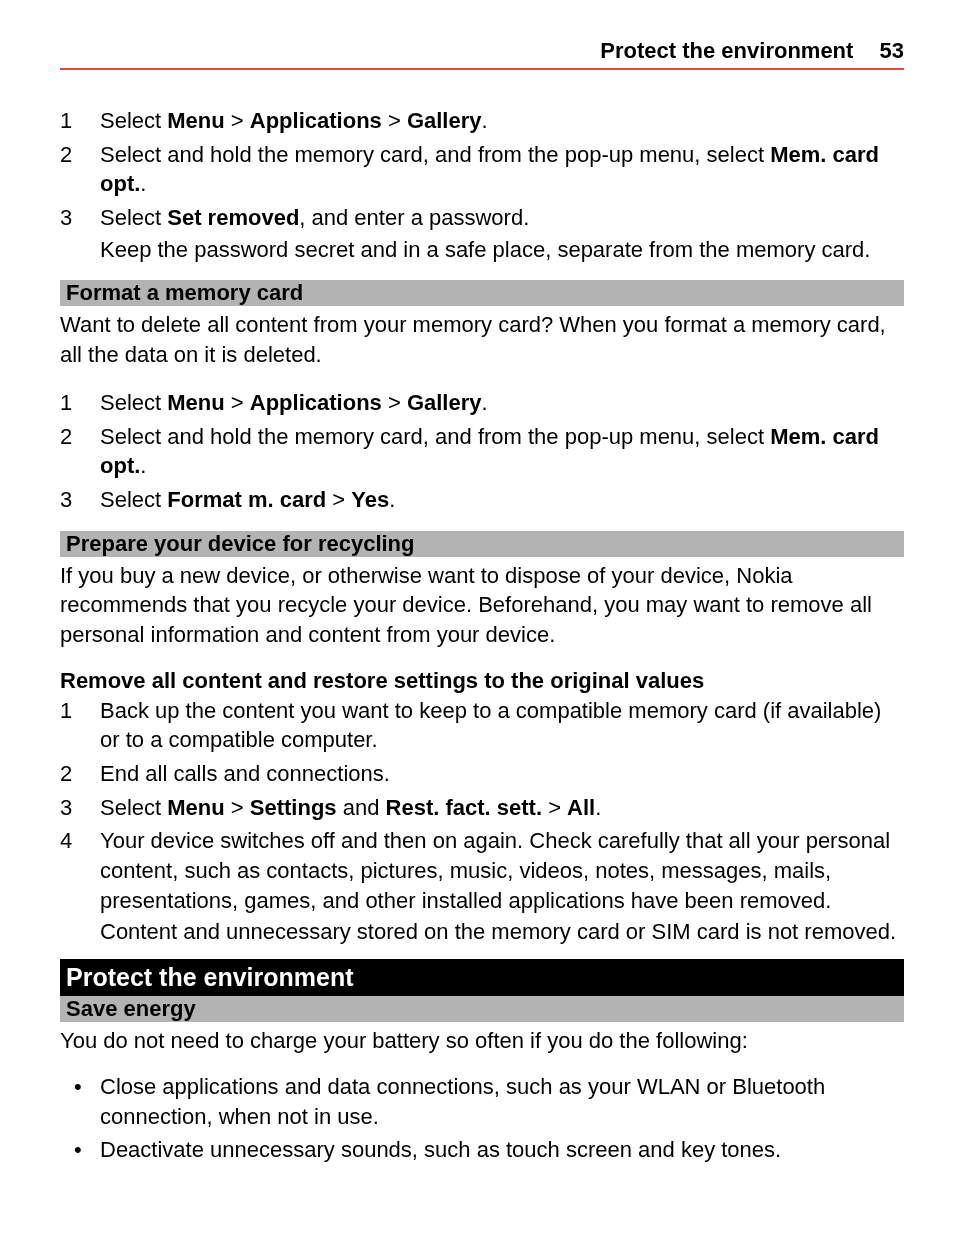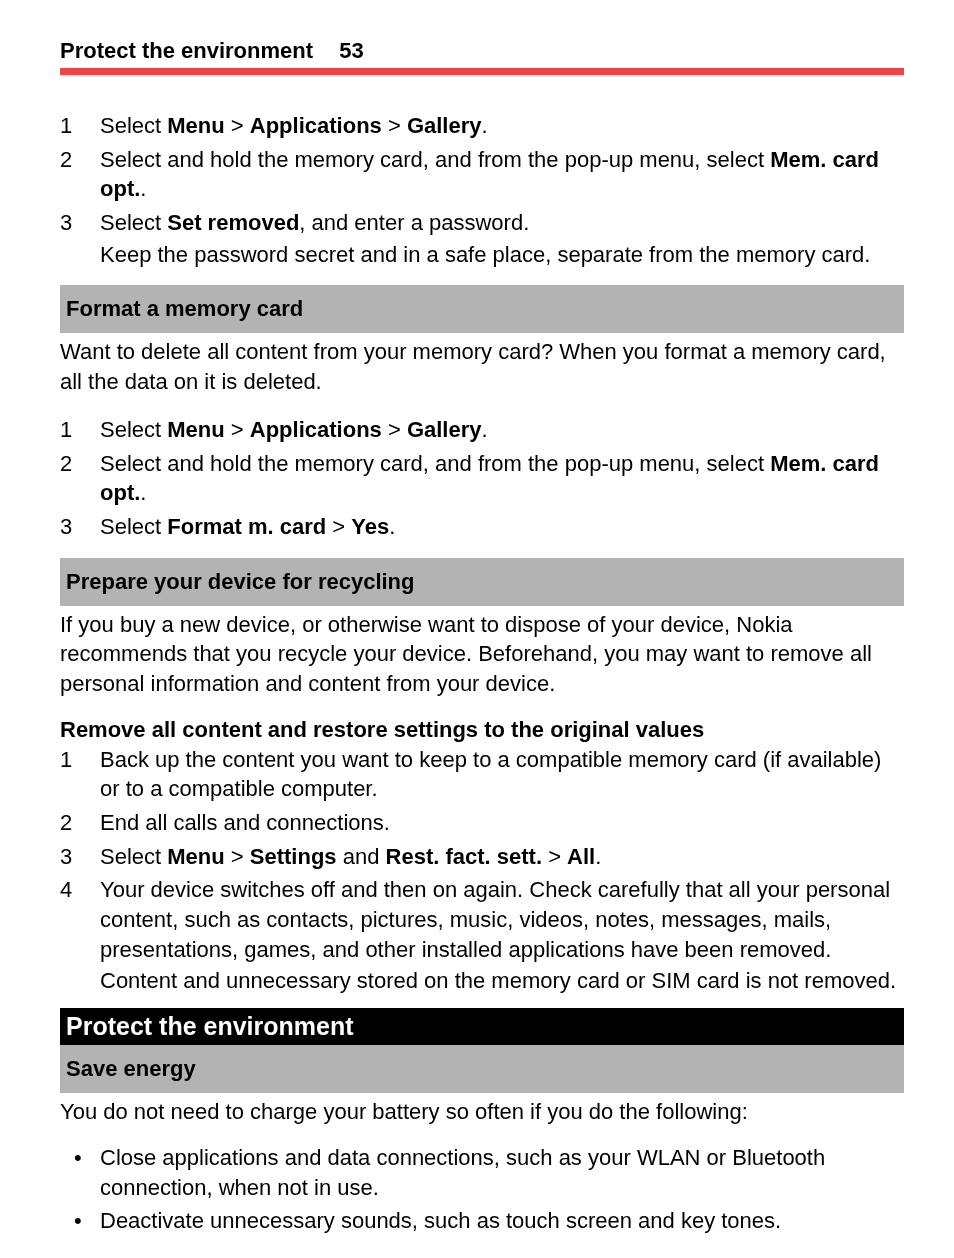--- a/index.html
+++ b/index.html
@@ -8,23 +8,24 @@
     padding: 0;
     background: #fff;
     color: #000;
   }
   .page {
     width: 954px;
     box-sizing: border-box;
     padding: 38px 50px 60px 60px;
   }
   .header {
-    font-weight: bold;
-    font-size: 22px;
-    border-bottom: 7px solid #ef4444;
+    text-align: right;
+    font-weight: bold;
+    font-size: 22px;
+    border-bottom: 2px solid #ef4444;
     padding-bottom: 4px;
     margin-bottom: 36px;
   }
   .header .pg {
     padding-left: 20px;
   }
   ol.steps {
     list-style: none;
     padding: 0;
     margin: 0 0 10px 0;
@@ -42,21 +43,21 @@
   ol.steps li .body {
     flex: 1;
   }
   ol.steps li .body p {
     margin: 0 0 2px 0;
   }
   .gray-bar {
     background: #b3b3b3;
     font-weight: bold;
     font-size: 22px;
-    padding: 11px 6px;
+    padding: 0 6px;
     margin-top: 14px;
   }
   .para {
     font-size: 22px;
     line-height: 1.35;
     margin: 4px 0 18px 0;
   }
   .subhead {
     font-weight: bold;
     font-size: 22px;

